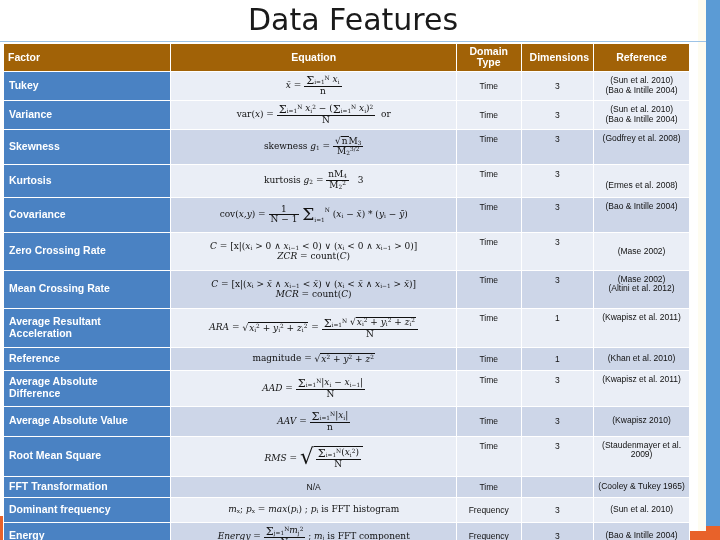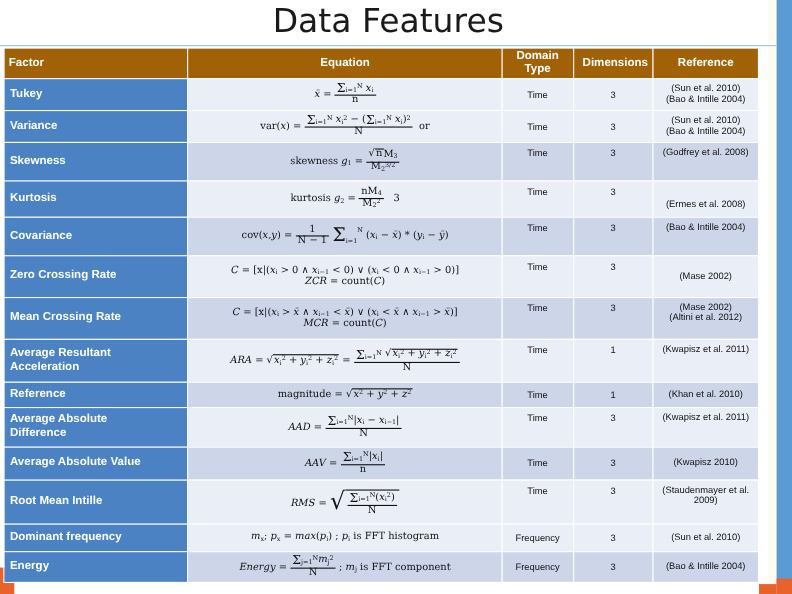--- a/index.html
+++ b/index.html
@@ -303,35 +303,44 @@
       </span>
     </td>
     <td class="dom">Time</td>
     <td class="dim">3</td>
     <td class="ref">
       <div>(Kwapisz 2010)</div>
     </td>
   </tr>
 
   <tr class="odd">
-    <td class="factor">Root Mean Intille</td>
+    <td class="factor">Root Mean Square</td>
     <td class="eq" style="height:37px">
       <span class="eqline"><span class="it">RMS</span> =
         <span style="font-size:2.4em;vertical-align:-0.12em">√</span><span style="display:inline-block;border-top:1px solid #111;padding:1px 2px 0 2px;">
           <span class="mf"><span class="num"><span class="sig">Σ</span><sub>i=1</sub><sup>N</sup>(<span class="it">x</span><sub>i</sub><sup>2</sup>)</span><span class="den">N</span></span>
         </span>
       </span>
     </td>
     <td class="dom" style="vertical-align:top;padding-top:4px">Time</td>
     <td class="dim" style="vertical-align:top;padding-top:4px">3</td>
     <td class="ref" style="vertical-align:top;padding-top:4px">
       <div>(Staudenmayer et al. 2009)</div>
     </td>
   </tr>
 
+  <tr class="even">
+    <td class="factor">FFT Transformation</td>
+    <td class="eq" style="height:18px;font-family:'Liberation Sans',sans-serif;font-size:8.5px">N/A</td>
+    <td class="dom">Time</td>
+    <td class="dim"></td>
+    <td class="ref">
+      <div>(Cooley &amp; Tukey 1965)</div>
+    </td>
+  </tr>
 
   <tr class="odd">
     <td class="factor">Dominant frequency</td>
     <td class="eq" style="height:22px">
       <span class="eqline"><span class="it">m</span><sub>x</sub>; <span class="it">p</span><sub>x</sub> = <span class="it">max</span>(<span class="it">p</span><sub>i</sub>) ; <span class="it">p</span><sub>i</sub> is FFT histogram</span>
     </td>
     <td class="dom">Frequency</td>
     <td class="dim">3</td>
     <td class="ref">
       <div>(Sun et al. 2010)</div>

